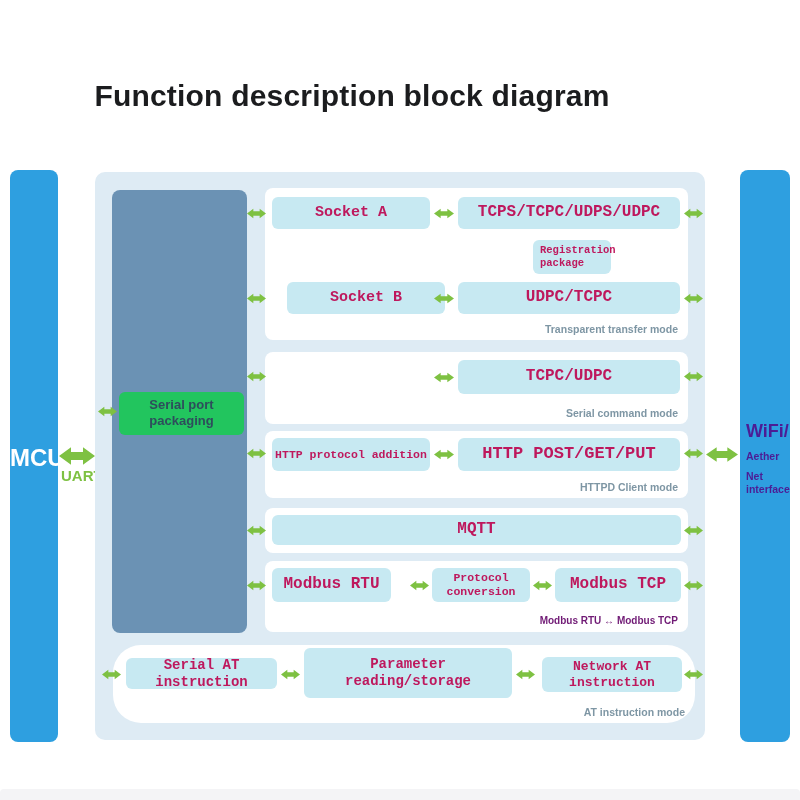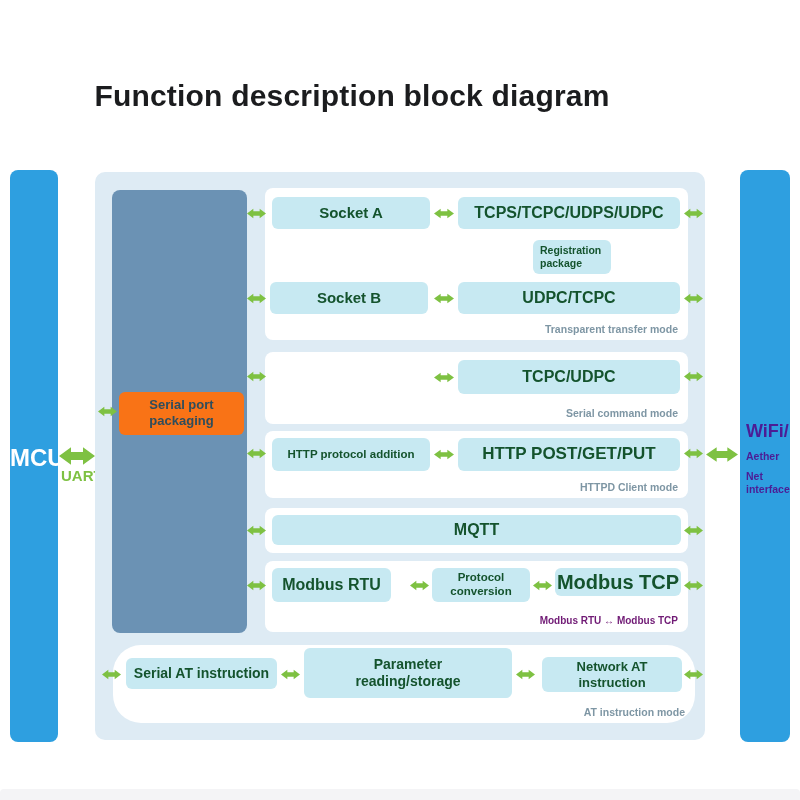--- a/index.html
+++ b/index.html
@@ -16,32 +16,32 @@
               color:#7ec142;font-size:15px;font-weight:700;}
   #wifi-block{position:absolute;left:6px;top:252px;width:44px;color:#4c1d95;}
   #wifi-title{font-size:18px;font-weight:700;line-height:1.05;}
   #wifi-sub{font-size:10.5px;font-weight:700;margin-top:9px;}
   #wifi-cap{font-size:10.5px;font-weight:700;margin-top:8px;line-height:1.25;}
   #panel{position:absolute;left:95px;top:172px;width:610px;height:568px;
          background:#deebf4;border-radius:10px;}
   #core-block{position:absolute;left:112px;top:190px;width:135px;height:443px;
               background:#6b92b4;border-radius:8px;}
   #packaging-box{position:absolute;left:119px;top:392px;width:121px;
-                 background:#f97316;border-radius:6px;padding:5px 2px;
+                 background:#22c55e;border-radius:6px;padding:5px 2px;
                  text-align:center;font-size:13px;font-weight:700;color:#2e4d5c;line-height:1.25;}
   .section{position:absolute;background:#ffffff;border-radius:8px;}
   #sec-transparent{left:265px;top:188px;width:423px;height:152px;}
   #sec-serial-cmd{left:265px;top:352px;width:423px;height:72px;}
   #sec-httpd{left:265px;top:431px;width:423px;height:67px;}
   #sec-mqtt{left:265px;top:508px;width:423px;height:45px;}
   #sec-modbus{left:265px;top:561px;width:423px;height:71px;}
   #sec-at{left:113px;top:645px;width:582px;height:78px;border-radius:28px;}
-  .box{position:absolute;background:#c7e9f2;border-radius:6px;color:#14532d;
+  .box{position:absolute;background:#c7e9f2;border-radius:6px;color:#be185d;
        display:flex;align-items:center;justify-content:center;text-align:center;
-       font-weight:700;line-height:1.2;}
+       font-weight:700;line-height:1.2;font-family:Liberation Mono, monospace;}
   .mode{position:absolute;right:10px;bottom:5px;font-size:10.5px;font-weight:700;color:#7e96a4;}
   .mode-big{position:absolute;right:10px;bottom:6px;font-size:10px;font-weight:700;color:#701a75;}
   .arr{position:absolute;color:#7ec142;}
   #bottom-strip{position:absolute;left:0;top:789px;width:800px;height:11px;
                 background:#f4f4f6;border-radius:4px 4px 0 0;}
 </style>
 </head>
 <body>
 
 <svg width="0" height="0" style="position:absolute">
@@ -80,21 +80,21 @@
     </svg>
   <div id="packaging-box">Serial port packaging</div>
 
   <div class="section" id="sec-transparent">
     <div class="box" style="left:7px;top:9px;width:158px;height:32px;font-size:15px">Socket A</div>
     <svg class="arr" style="left:169px;top:20px" width="20" height="11">
         <use href="#dblarrow"></use>
       </svg>
     <div class="box" style="left:193px;top:9px;width:222px;height:32px;font-size:16px">TCPS/TCPC/UDPS/UDPC</div>
     <div class="box" style="left:268px;top:52px;width:71px;height:34px;font-size:10.5px;justify-content:flex-start;text-align:left;padding-left:7px">Registration package</div>
-    <div class="box" style="left:5px;top:94px;width:158px;height:32px;font-size:15px">Socket B</div>
+    <div class="box" style="left:22px;top:94px;width:158px;height:32px;font-size:15px">Socket B</div>
     <svg class="arr" style="left:169px;top:105px" width="20" height="11">
         <use href="#dblarrow"></use>
       </svg>
     <div class="box" style="left:193px;top:94px;width:222px;height:32px;font-size:16px">UDPC/TCPC</div>
     <div class="mode">Transparent transfer mode</div>
   </div>
 
   <div class="section" id="sec-serial-cmd">
     <svg class="arr" style="left:169px;top:20px" width="20" height="11">
         <use href="#dblarrow"></use>
@@ -118,21 +118,21 @@
 
   <div class="section" id="sec-modbus">
     <div class="box" style="left:7px;top:7px;width:119px;height:34px;font-size:16px">Modbus RTU</div>
     <svg class="arr" style="left:145px;top:19px" width="19" height="11">
         <use href="#dblarrow"></use>
       </svg>
     <div class="box" style="left:167px;top:7px;width:98px;height:34px;font-size:11.5px">Protocol conversion</div>
     <svg class="arr" style="left:268px;top:19px" width="19" height="11">
         <use href="#dblarrow"></use>
       </svg>
-    <div class="box" style="left:290px;top:7px;width:126px;height:28px;font-size:20px">Modbus TCP</div>
+    <div class="box" style="left:290px;top:7px;width:126px;height:34px;font-size:16px">Modbus TCP</div>
     <div class="mode-big">Modbus RTU ↔ Modbus TCP</div>
   </div>
 
   <div class="section" id="sec-at">
     <div class="box" style="left:13px;top:13px;width:151px;height:31px;font-size:14px">Serial AT instruction</div>
     <svg class="arr" style="left:168px;top:24px" width="19" height="11">
         <use href="#dblarrow"></use>
       </svg>
     <div class="box" style="left:191px;top:3px;width:208px;height:50px;font-size:14px;padding:0 18px;box-sizing:border-box">Parameter reading/storage</div>
     <svg class="arr" style="left:403px;top:24px" width="19" height="11">

